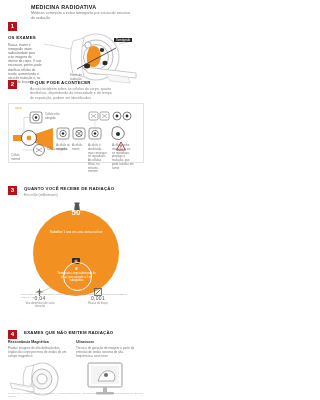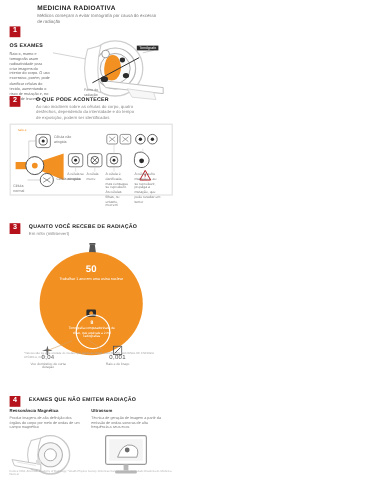--- a/index.html
+++ b/index.html
@@ -48,21 +48,21 @@
   .cellcap{position:absolute;font-size:3px;line-height:3.9px;color:#7a7a7a;}
   .outcome{position:absolute;width:28px;font-size:2.9px;line-height:3.7px;
     color:#7a7a7a;text-align:left;}
 
   
   .s3{position:absolute;left:8px;top:186px;width:136px;}
   .s3-head{padding-left:16px;}
   .circle-wrap{position:relative;width:136px;height:100px;margin-top:3px;}
   .big-circle{position:absolute;left:25px;top:10px;width:86px;height:86px;
     border-radius:50%;background:#f29022;}
-  .big-num{position:absolute;left:25px;top:20px;width:86px;text-align:center;
+  .big-num{position:absolute;left:25px;top:8px;width:86px;text-align:center;
     color:#fff;font-size:8px;font-weight:bold;line-height:9px;}
   .big-cap{position:absolute;left:38px;top:30px;width:60px;text-align:center;
     color:#fff;font-size:3.1px;line-height:4px;}
   .mid-circle{position:absolute;left:55px;top:62px;width:27px;height:27px;
     border-radius:50%;border:.6px solid #fff;}
   .mid-num{position:absolute;left:55px;top:66px;width:27px;text-align:center;
     color:#fff;font-size:4.2px;font-weight:bold;line-height:5px;}
   .mid-cap{position:absolute;left:48px;top:72px;width:41px;text-align:center;
     color:#fff;font-size:2.7px;line-height:3.4px;}
   .val{position:absolute;text-align:center;}

